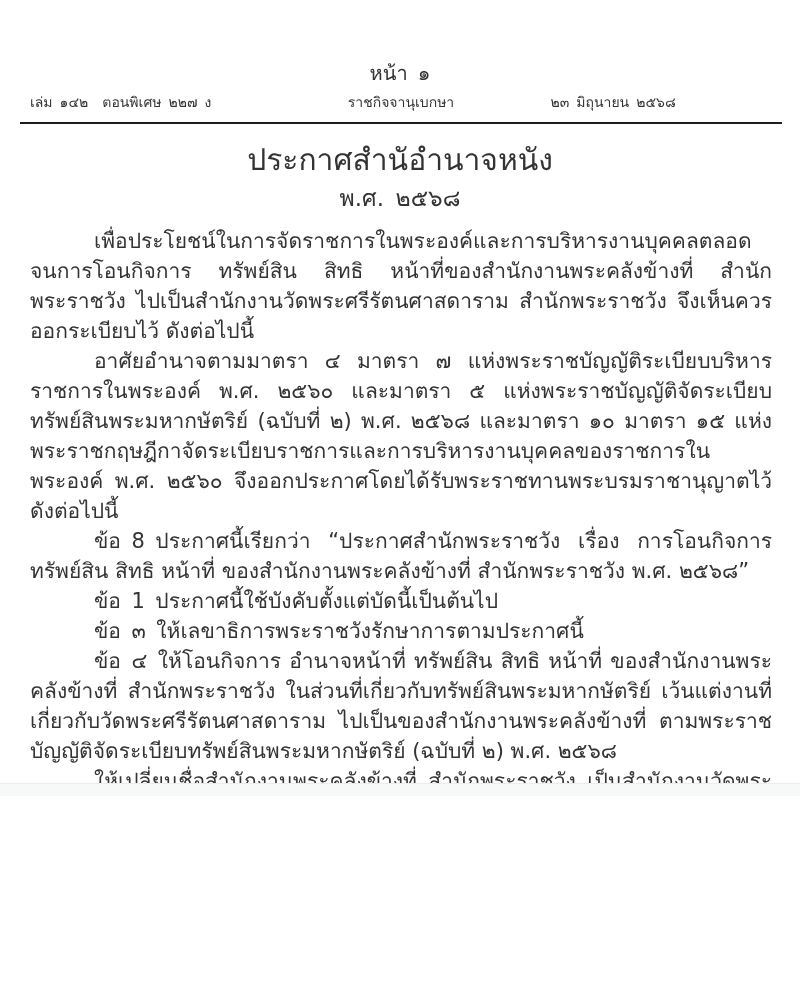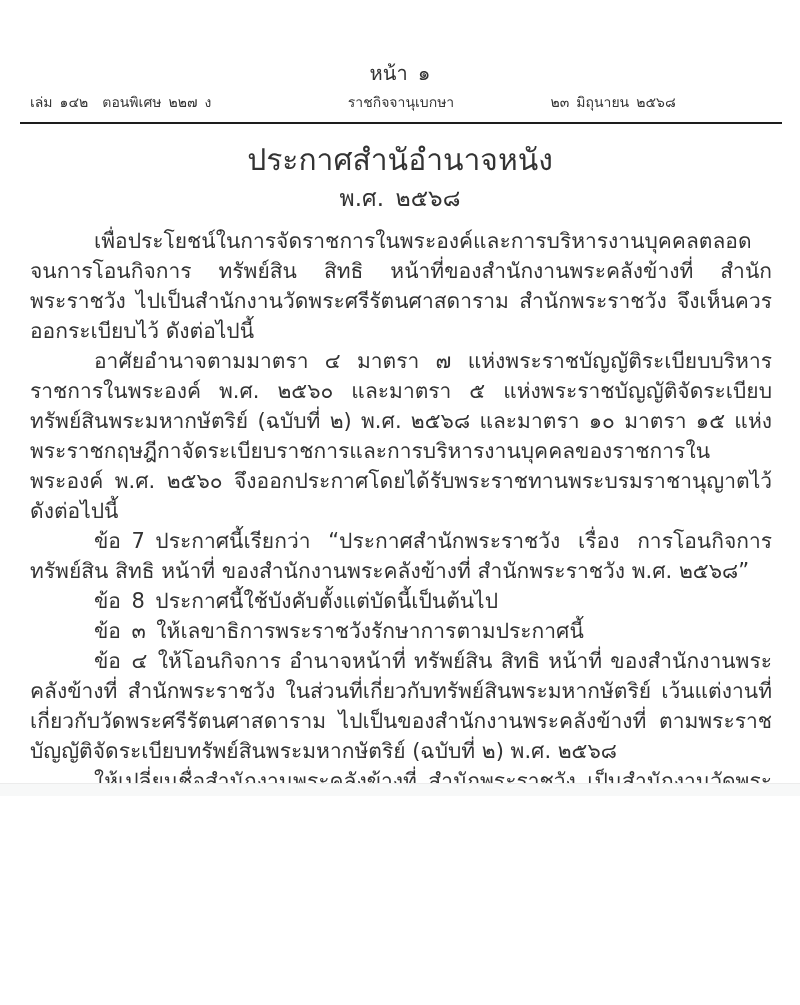--- a/index.html
+++ b/index.html
@@ -97,22 +97,22 @@
   </header>
 
   <section class="title-block">
     <h1 class="main-title">ประกาศสำนัอำนาจหนัง</h1>
     <div class="year">พ.ศ. ๒๕๖๘</div>
   </section>
 
   <section class="doc-body">
     <p>เพื่อประโยชน์ในการจัดราชการในพระองค์และการบริหารงานบุคคลตลอดจนการโอนกิจการ ทรัพย์สิน สิทธิ หน้าที่ของสำนักงานพระคลังข้างที่ สำนักพระราชวัง ไปเป็นสำนักงานวัดพระศรีรัตนศาสดาราม สำนักพระราชวัง จึงเห็นควรออกระเบียบไว้ ดังต่อไปนี้</p>
     <p>อาศัยอำนาจตามมาตรา ๔ มาตรา ๗ แห่งพระราชบัญญัติระเบียบบริหารราชการในพระองค์ พ.ศ. ๒๕๖๐ และมาตรา ๕ แห่งพระราชบัญญัติจัดระเบียบทรัพย์สินพระมหากษัตริย์ (ฉบับที่ ๒) พ.ศ. ๒๕๖๘ และมาตรา ๑๐ มาตรา ๑๕ แห่งพระราชกฤษฎีกาจัดระเบียบราชการและการบริหารงานบุคคลของราชการในพระองค์ พ.ศ. ๒๕๖๐ จึงออกประกาศโดยได้รับพระราชทานพระบรมราชานุญาตไว้ ดังต่อไปนี้</p>
-    <p>ข้อ 7 ประกาศนี้เรียกว่า “ประกาศสำนักพระราชวัง เรื่อง การโอนกิจการ ทรัพย์สิน สิทธิ หน้าที่ ของสำนักงานพระคลังข้างที่ สำนักพระราชวัง พ.ศ. ๒๕๖๘”</p>
-    <p>ข้อ 8 ประกาศนี้ใช้บังคับตั้งแต่บัดนี้เป็นต้นไป</p>
+    <p>ข้อ 8 ประกาศนี้เรียกว่า “ประกาศสำนักพระราชวัง เรื่อง การโอนกิจการ ทรัพย์สิน สิทธิ หน้าที่ ของสำนักงานพระคลังข้างที่ สำนักพระราชวัง พ.ศ. ๒๕๖๘”</p>
+    <p>ข้อ 1 ประกาศนี้ใช้บังคับตั้งแต่บัดนี้เป็นต้นไป</p>
     <p>ข้อ ๓ ให้เลขาธิการพระราชวังรักษาการตามประกาศนี้</p>
     <p>ข้อ ๔ ให้โอนกิจการ อำนาจหน้าที่ ทรัพย์สิน สิทธิ หน้าที่ ของสำนักงานพระคลังข้างที่ สำนักพระราชวัง ในส่วนที่เกี่ยวกับทรัพย์สินพระมหากษัตริย์ เว้นแต่งานที่เกี่ยวกับวัดพระศรีรัตนศาสดาราม ไปเป็นของสำนักงานพระคลังข้างที่ ตามพระราชบัญญัติจัดระเบียบทรัพย์สินพระมหากษัตริย์ (ฉบับที่ ๒) พ.ศ. ๒๕๖๘</p>
     <p>ให้เปลี่ยนชื่อสำนักงานพระคลังข้างที่ สำนักพระราชวัง เป็นสำนักงานวัดพระศรีรัตนศาสดาราม สำนักพระราชวัง มีหน้าที่ดูแลกิจการและทรัพย์สินวัดพระศรีรัตนศาสดาราม และกิจการอื่นที่เลขาธิการพระราชวังมอบหมาย โดยให้โอนกิจการ อำนาจหน้าที่ ทรัพย์สิน สิทธิ หนี้สิน อัตรากำลังพลหรือตำแหน่งและเงินเดือน รวมทั้งข้าราชการ พนักงาน ลูกจ้างหรือผู้ปฏิบัติงานอื่นของสำนักงานพระคลังข้างที่ สำนักพระราชวัง นอกเหนือจากที่โอนไปตามวรรคหนึ่ง ไปเป็นของสำนักงานวัดพระศรีรัตนศาสดาราม</p>
 
   </section>
 
   <footer class="bottom-band"></footer>
 
 </div>
 

